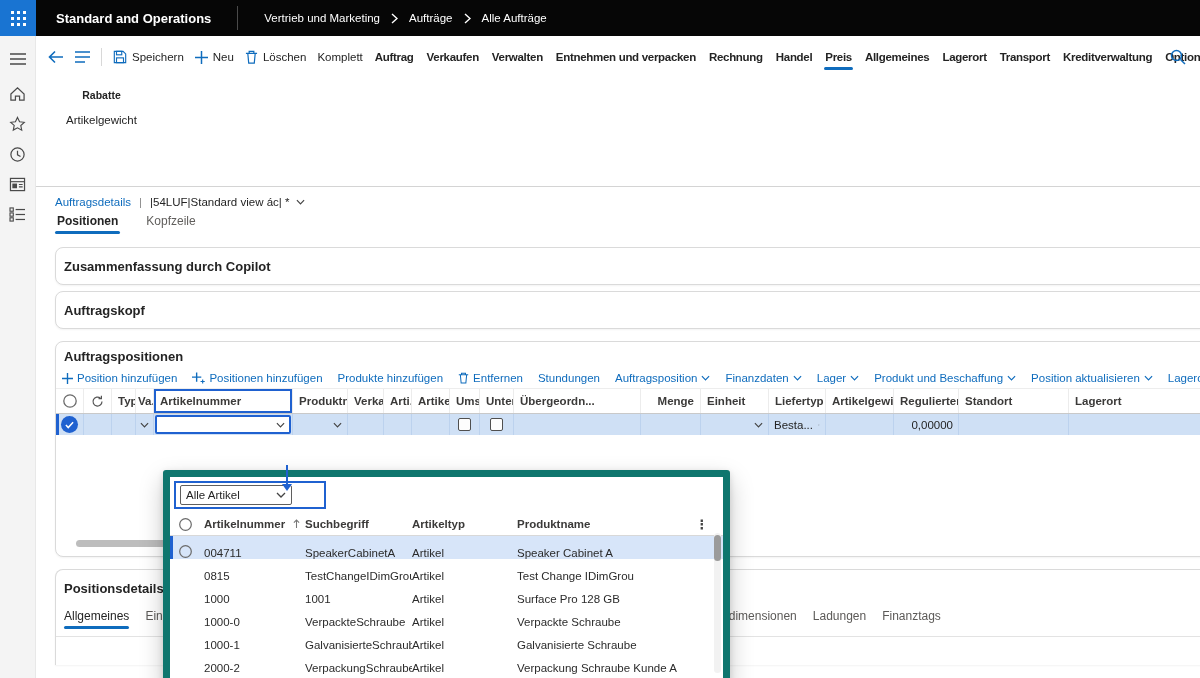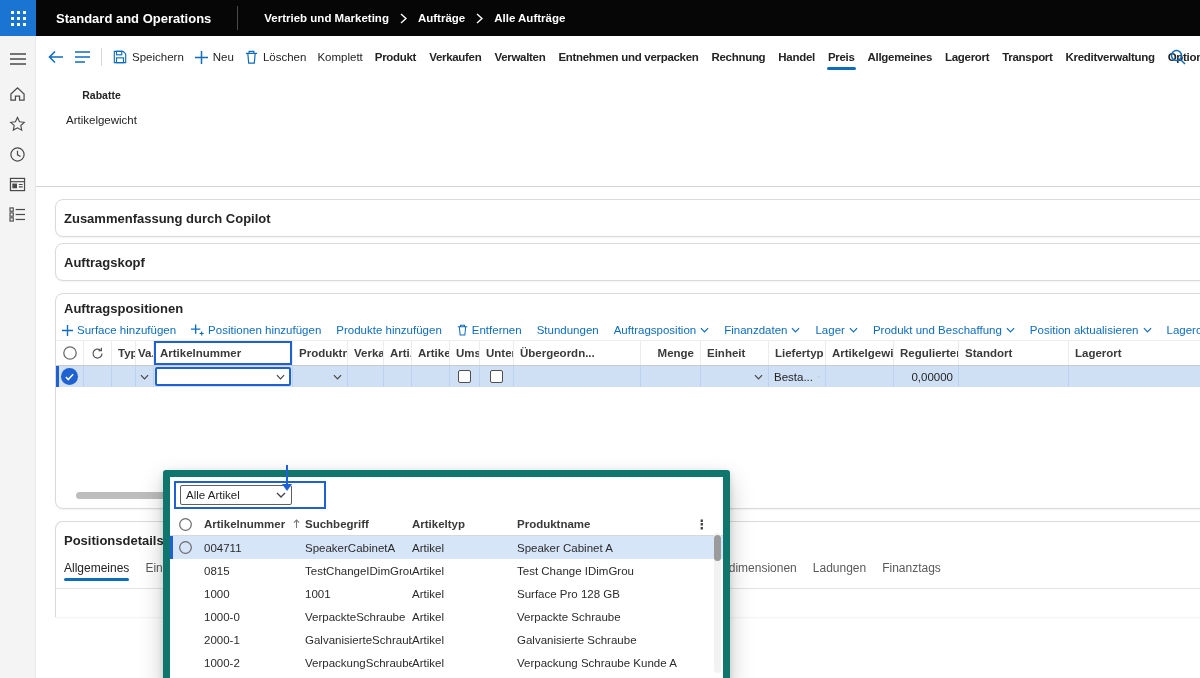--- a/index.html
+++ b/index.html
@@ -10,21 +10,21 @@
     background:#fff; color:#242424; font-size:12px;
   }
   svg { display:block; }
 
   
   .topbar { height:36px; background:#060606; display:flex; align-items:center; }
   .waffle { width:36px; height:36px; background:#1974d2; display:flex; align-items:center; justify-content:center; flex:0 0 36px; cursor:pointer; }
   .app-title { color:#fff; font-weight:bold; font-size:13px; padding:0 26px 0 20px; }
   .tb-divider { width:1px; height:24px; background:#4a4a4a; }
   .crumbs { display:flex; align-items:center; gap:11px; margin-left:26px; color:#fff; font-size:11.5px; }
-  .crumb { cursor:pointer;font-weight:bold; }
+  .crumb { cursor:pointer; }
 
   
   .shell { display:flex; height:642px; }
   .sidebar { width:36px; background:#f4f4f4; border-right:1px solid #e8e8e8; display:flex; flex-direction:column; align-items:center; padding-top:8px; flex:0 0 36px; }
   .side-icon { height:30px; width:100%; display:flex; align-items:center; justify-content:center; color:#4a4a4a; cursor:pointer; }
   .side-icon.first { margin-bottom:5px; }
   .main { flex:1; position:relative; overflow:hidden; background:#fff; }
 
   
   .cmdbar { height:42px; display:flex; align-items:center; padding:0 42px 0 12px; gap:11px; font-size:11.5px; white-space:nowrap; overflow:hidden; }
@@ -91,21 +91,21 @@
   .lookup { position:absolute; left:127px; top:434px; width:567px; background:#fff; border:7px solid #0f766e; border-radius:3px; box-shadow:0 10px 24px rgba(0,0,0,.22),0 2px 6px rgba(0,0,0,.12); z-index:60; padding-bottom:7px; }
   .lk-filterwrap { margin:4px; width:152px; height:28px; border:2px solid #1f61d0; display:flex; align-items:center; padding-left:4px; }
   .lk-select { width:112px; height:20px; border:1px solid #5f5f5f; border-radius:2px; font-size:11.5px; display:flex; align-items:center; justify-content:space-between; padding:0 5px; background:#fff; cursor:pointer; }
   .lk-head { display:flex; align-items:center; height:23px; border-bottom:1px solid #d8d8d8; font-size:11.5px; font-weight:bold; color:#3b3a39; padding:0 14px 0 8px; margin-top:2px; }
   .lk-col-sel { width:26px; display:flex; align-items:center; flex:0 0 26px; }
   .lk-col-a { width:101px; flex:0 0 101px; display:flex; gap:8px; align-items:center; overflow:hidden; }
   .lk-col-b { width:107px; flex:0 0 107px; overflow:hidden; }
   .lk-col-c { width:105px; flex:0 0 105px; overflow:hidden; }
   .lk-col-d { flex:1; overflow:hidden; }
   .lk-kebab { width:14px; color:#444; font-size:13px; text-align:center; cursor:pointer; }
-  .lk-row { display:flex; align-items:center; height:23px; font-size:11.5px; padding:0 14px 0 8px; position:relative; cursor:pointer; color:#2b2b2b; }
+  .lk-row { display:flex; align-items:flex-end; height:23px; font-size:11.5px; padding:0 14px 0 8px; position:relative; cursor:pointer; color:#2b2b2b; }
   .lk-row.sel { background:#d7e5f9; }
   .lk-row.sel::before { content:""; position:absolute; left:0; top:0; bottom:0; width:3px; background:#1f61d0; }
   .lk-track { position:absolute; right:2px; top:56px; bottom:8px; width:7px; background:#f2f2f2; border-radius:4px; }
   .lk-thumb { position:absolute; right:2px; top:58px; width:7px; height:26px; background:#9b9b9b; border-radius:4px; cursor:pointer; }
   .sort-ic { color:#777; }
 
   
   .card.details { margin-top:12px; height:96px; border-bottom:0; border-bottom-left-radius:0; border-bottom-right-radius:0; }
   .det-tabs { display:flex; gap:16px; font-size:12px; padding:2px 12px 0 8px; border-bottom:1px solid #e3e3e3; height:30px; align-items:flex-start; }
   .det-tab { position:relative; padding-bottom:9px; color:#5c5a58; cursor:pointer; white-space:nowrap; }
@@ -221,21 +221,21 @@
       </span>
       <span class="cmd">
         <svg class="blue-ic" width="13" height="14" viewBox="0 0 14 15">
             <path d="M1 3.5h12M4.5 3.5V1.5h5v2M3 3.5l1 10.5h6l1-10.5" fill="none" stroke="currentColor" stroke-width="1.3"></path>
           </svg>
         <span>Löschen</span>
       </span>
       <span class="cmd">
         <span>Komplett</span>
       </span>
-      <span class="ap-tab">Produkt</span>
+      <span class="ap-tab">Auftrag</span>
       <span class="ap-tab">Verkaufen</span>
       <span class="ap-tab">Verwalten</span>
       <span class="ap-tab">Entnehmen und verpacken</span>
       <span class="ap-tab">Rechnung</span>
       <span class="ap-tab">Handel</span>
       <span class="ap-tab active">Preis</span>
       <span class="ap-tab">Allgemeines</span>
       <span class="ap-tab">Lagerort</span>
       <span class="ap-tab">Transport</span>
       <span class="ap-tab">Kreditverwaltung</span>
@@ -249,37 +249,51 @@
     </div>
 
     <div class="ribbon">
       <div class="rgroup">
         <div class="rg-title">Rabatte</div>
         <div class="rg-item">Artikelgewicht</div>
       </div>
     </div>
 
     <div class="content">
+      <div class="view-row">
+        <span class="form-link">Auftragsdetails</span>
+        <span class="view-sep">|</span>
+        <span class="view-name">
+          <span>|54LUF|Standard view ác| *</span>
+          <svg class="chev" width="9" height="6" viewBox="0 0 10 6">
+              <path d="M1 1l4 4 4-4" fill="none" stroke="#444" stroke-width="1.3"></path>
+            </svg>
+        </span>
+      </div>
+      <div class="page-tabs">
+        <span class="pg-tab active">Positionen</span>
+        <span class="pg-tab">Kopfzeile</span>
+      </div>
 
       <div class="card sec">
         <div class="card-label">Zusammenfassung durch Copilot</div>
       </div>
       <div class="card sec">
         <div class="card-label">Auftragskopf</div>
       </div>
 
       <div class="card lines">
         <div class="c3-label">Auftragspositionen</div>
 
         <div class="lines-toolbar">
           <span class="lt-item">
             <svg width="11" height="11" viewBox="0 0 12 12">
                 <path d="M6 0v12M0 6h12" stroke="currentColor" stroke-width="1.5"></path>
               </svg>
-            <span>Surface hinzufügen</span>
+            <span>Position hinzufügen</span>
           </span>
           <span class="lt-item">
             <svg width="13" height="12" viewBox="0 0 14 12">
                 <path d="M5 0v10M0 5h10" stroke="currentColor" stroke-width="1.5"></path>
                 <path d="M11.5 7.5v4.5M9.2 9.8h4.5" stroke="currentColor" stroke-width="1.2"></path>
               </svg>
             <span>Positionen hinzufügen</span>
           </span>
           <span class="lt-item">
             <span>Produkte hinzufügen</span>
@@ -492,28 +506,28 @@
       </div>
       <div class="lk-row">
         <span class="lk-col-sel"></span>
         <span class="lk-col-a">1000-0</span>
         <span class="lk-col-b">VerpackteSchraube</span>
         <span class="lk-col-c">Artikel</span>
         <span class="lk-col-d">Verpackte Schraube</span>
       </div>
       <div class="lk-row">
         <span class="lk-col-sel"></span>
-        <span class="lk-col-a">2000-1</span>
+        <span class="lk-col-a">1000-1</span>
         <span class="lk-col-b">GalvanisierteSchraub</span>
         <span class="lk-col-c">Artikel</span>
         <span class="lk-col-d">Galvanisierte Schraube</span>
       </div>
       <div class="lk-row">
         <span class="lk-col-sel"></span>
-        <span class="lk-col-a">1000-2</span>
+        <span class="lk-col-a">2000-2</span>
         <span class="lk-col-b">VerpackungSchraubeKu</span>
         <span class="lk-col-c">Artikel</span>
         <span class="lk-col-d">Verpackung Schraube Kunde A</span>
       </div>
 
       <div class="lk-track"></div>
       <div class="lk-thumb"></div>
     </div>
 
   </div>

